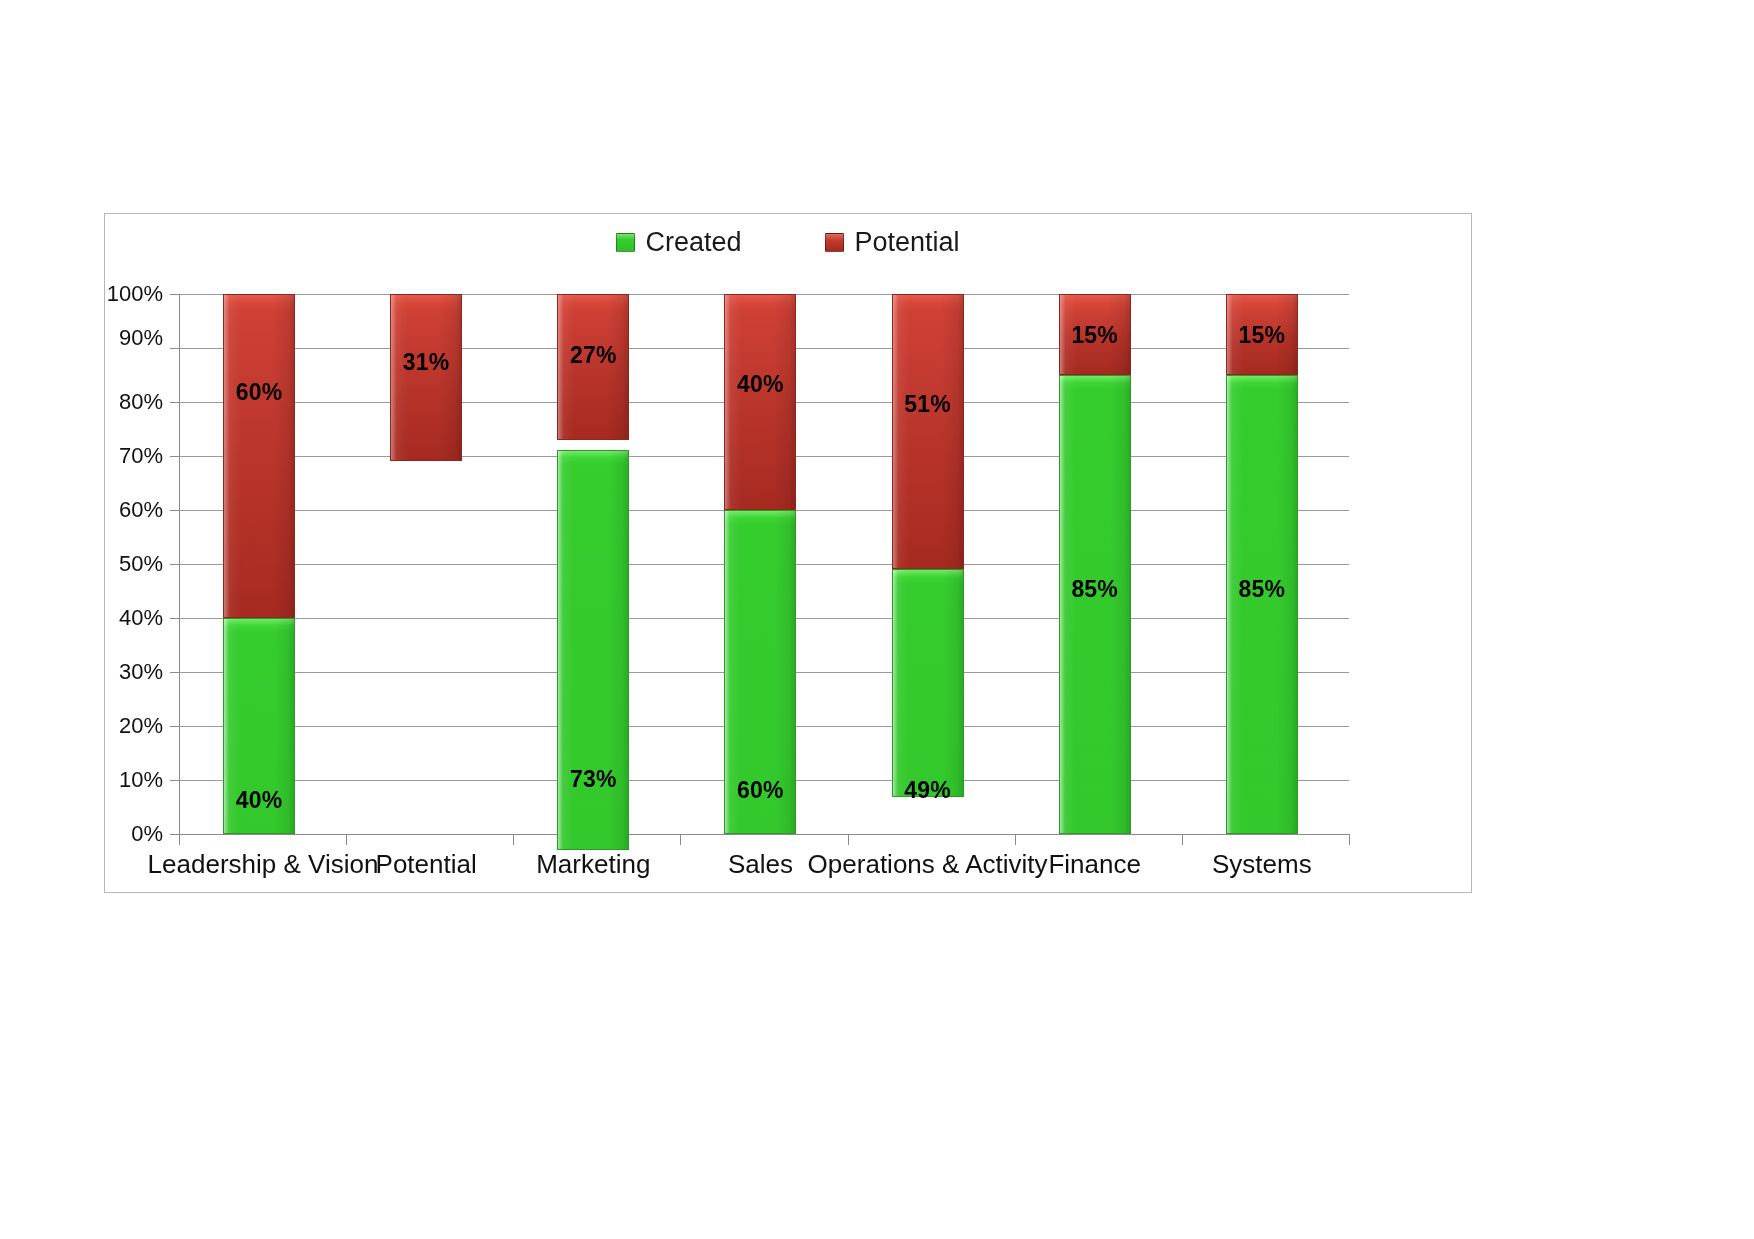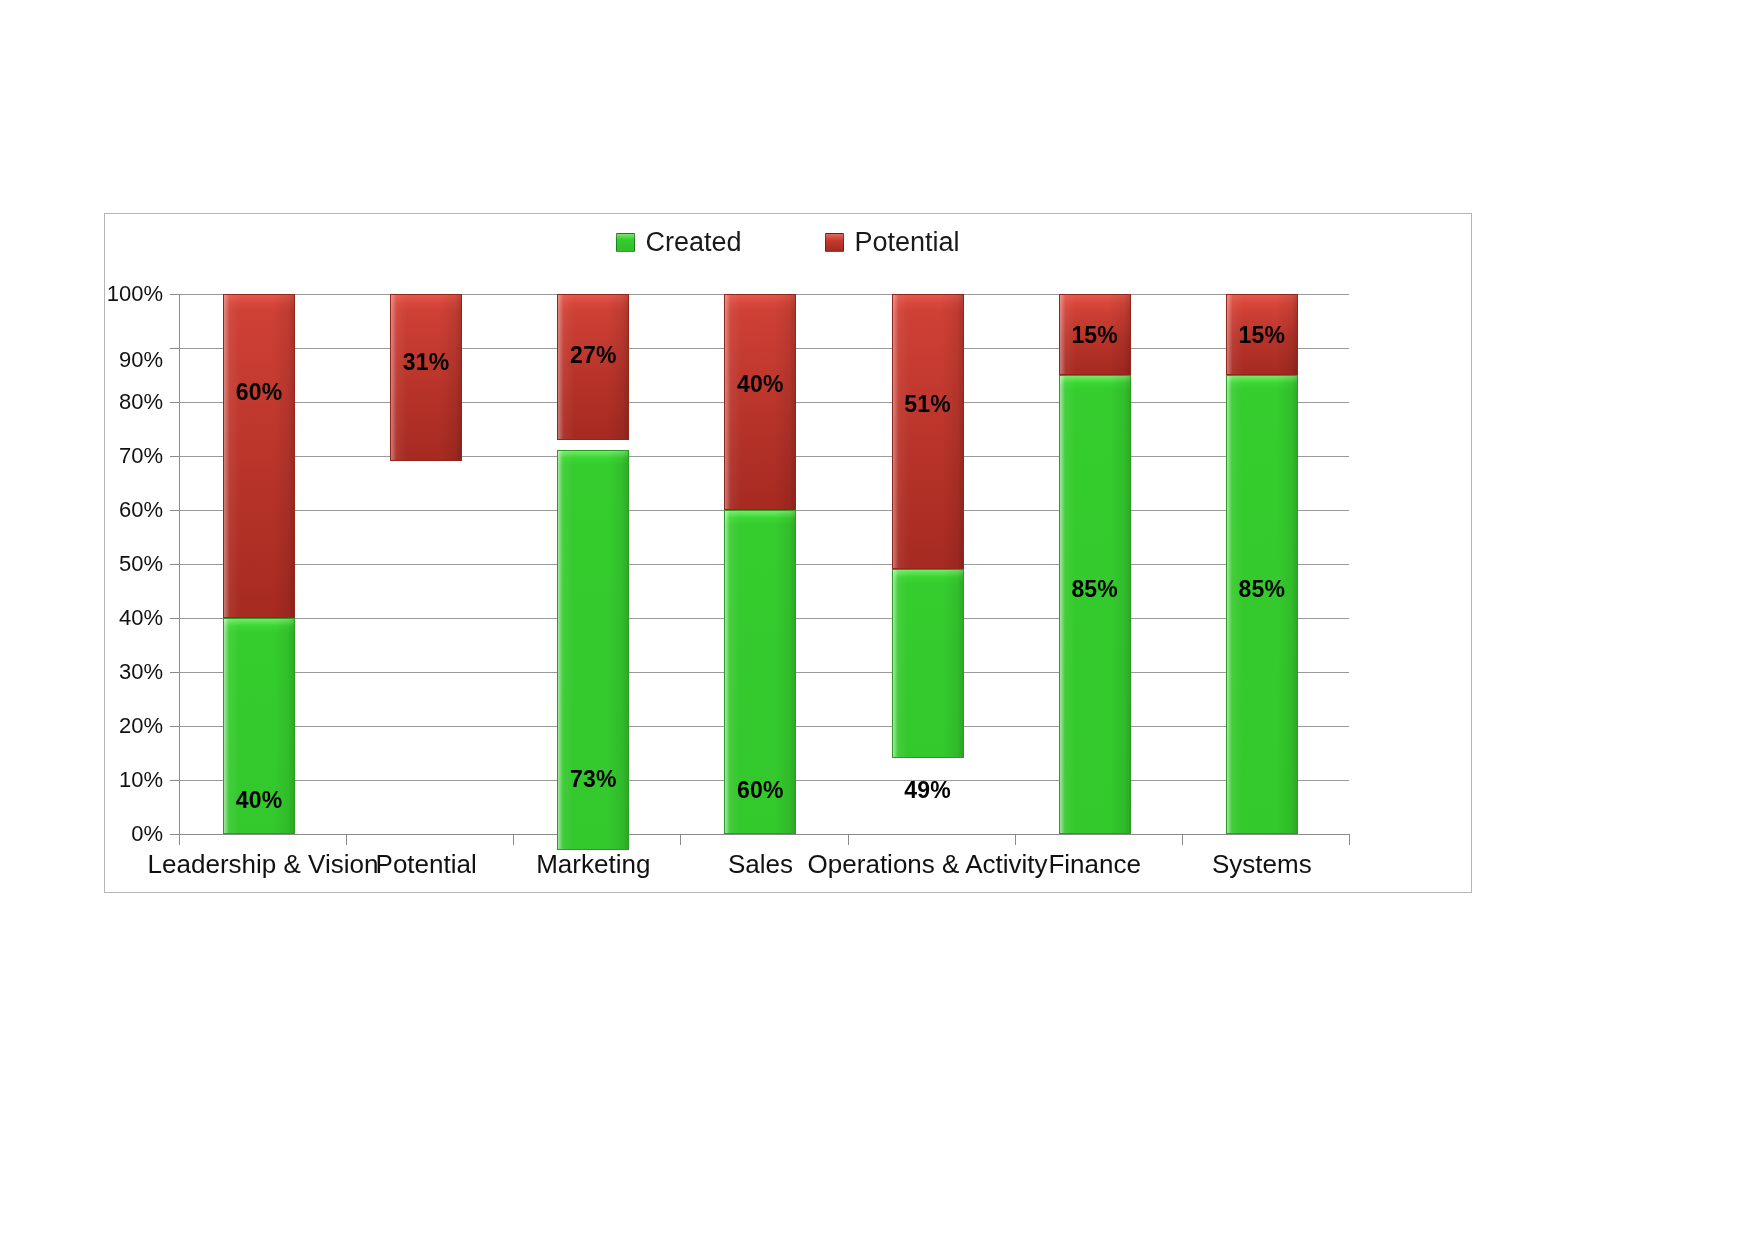--- a/index.html
+++ b/index.html
@@ -229,21 +229,21 @@
         <div class="gridline" style="top: 324px;"></div>
         <div class="gridline" style="top: 378px;"></div>
         <div class="gridline" style="top: 432px;"></div>
         <div class="gridline" style="top: 486px;"></div>
         <div class="gridline zero-line" style="top: 540px;"></div>
       </div>
     <div id="yticks">
         <div class="tick" style="top: 0px;"></div>
         <div class="y-tick-label" style="top: 0px;">100%</div>
         <div class="tick" style="top: 54px;"></div>
-        <div class="y-tick-label" style="top: 66px;">90%</div>
+        <div class="y-tick-label" style="top: 44px;">90%</div>
         <div class="tick" style="top: 108px;"></div>
         <div class="y-tick-label" style="top: 108px;">80%</div>
         <div class="tick" style="top: 162px;"></div>
         <div class="y-tick-label" style="top: 162px;">70%</div>
         <div class="tick" style="top: 216px;"></div>
         <div class="y-tick-label" style="top: 216px;">60%</div>
         <div class="tick" style="top: 270px;"></div>
         <div class="y-tick-label" style="top: 270px;">50%</div>
         <div class="tick" style="top: 324px;"></div>
         <div class="y-tick-label" style="top: 324px;">40%</div>
@@ -299,21 +299,21 @@
             <div class="seg created" style="top: 216px; height: 324px;">
               <span class="seg-label" style="top: 265.68px;">60%</span>
             </div>
             <div class="seg potential" style="top: 0px; height: 216px;">
               <span class="seg-label" style="top: 75.6px;">40%</span>
             </div>
           </div>
         </div>
         <div class="bar-group" style="left: 712.571px; width: 72px;">
           <div class="bar">
-            <div class="seg created" style="top: 275.4px; height: 189px;">
+            <div class="seg created" style="top: 275.4px; height: 228px;">
               <span class="seg-label" style="top: 206.388px;">49%</span>
             </div>
             <div class="seg potential" style="top: 0px; height: 275.4px;">
               <span class="seg-label" style="top: 96.39px;">51%</span>
             </div>
           </div>
         </div>
         <div class="bar-group" style="left: 879.714px; width: 72px;">
           <div class="bar">
             <div class="seg created" style="top: 81px; height: 459px;">

